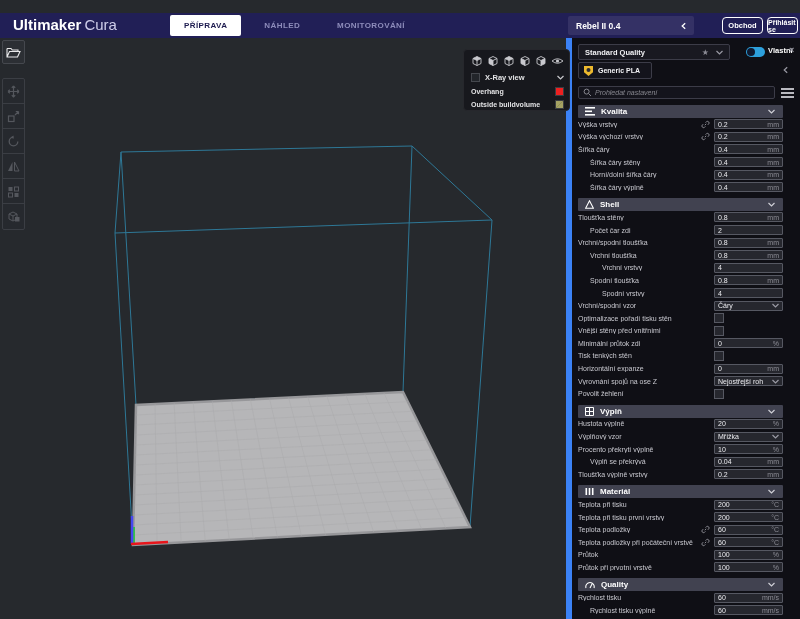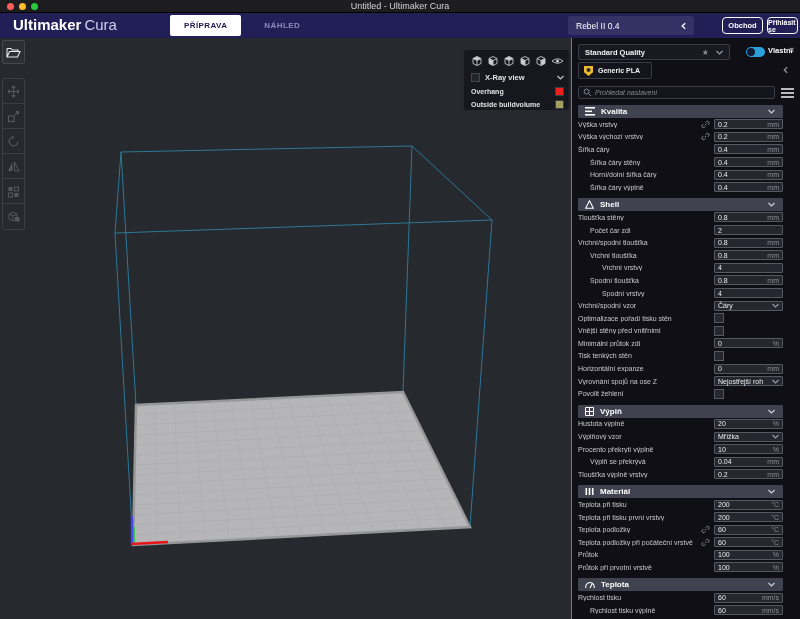--- a/index.html
+++ b/index.html
@@ -13,26 +13,26 @@
   #win-title{position:absolute;left:0;right:0;top:1px;text-align:center;font-size:9px;color:#d2d2d4;}
 
   
   #header{position:absolute;left:0;top:13px;width:800px;height:25px;background:#211f56;}
   #logo{position:absolute;left:13px;top:3px;font-size:15px;color:#fff;white-space:nowrap;}
   #logo b{font-weight:700;text-align:right;} #logo span{font-weight:300;color:#cfceea;margin-left:3px;text-align:center;}
   #stage-tabs{position:absolute;left:170px;top:2px;height:21px;display:flex;gap:9px;}
   .stage-tab{height:21px;display:flex;align-items:center;padding:0 14px;font-size:8px;font-weight:700;letter-spacing:.4px;color:#8e8dbb;border-radius:2px;}
   .stage-tab.active{background:#fff;color:#1c1a4e;}
   #printer-sel{position:absolute;left:568px;top:3px;width:126px;height:19px;background:#343165;border-radius:2px;display:flex;align-items:center;}
-  #printer-sel .pname{font-size:8.5px;font-weight:400;color:#fff;padding-left:8px;flex:1;}
+  #printer-sel .pname{font-size:8.5px;font-weight:700;color:#fff;padding-left:8px;flex:1;}
   .hbtn{position:absolute;top:4px;height:17px;border:1px solid #fff;border-radius:4px;color:#fff;font-size:7.5px;font-weight:600;display:flex;align-items:center;justify-content:center;}
   #btn-market{left:722px;width:41px;} #btn-signin{left:767px;width:31px;font-size:7px;}
 
   
-  #viewport{position:absolute;left:0;top:38px;width:572px;height:581px;background:#26292d;border-right:1px solid #3b82f6;}
+  #viewport{position:absolute;left:0;top:38px;width:572px;height:581px;background:#26292d;border-right:6px solid #3b82f6;}
   #scene{position:absolute;left:0;top:0;}
 
   
   #open-btn{position:absolute;left:2px;top:2px;width:23px;height:24px;background:#2c2f34;border:1px solid #45484e;border-radius:2px;display:flex;align-items:center;justify-content:center;}
   #tools{position:absolute;left:2px;top:40px;width:23px;border:1px solid #3b3e44;border-radius:2px;background:#26292e;}
   .tool{width:100%;height:25px;display:flex;align-items:center;justify-content:center;border-bottom:1px solid #3b3e44;}
   .tool:last-child{border-bottom:none;}
 
   
   #view-panel{position:absolute;left:463px;top:11px;width:107px;height:62px;background:#17181d;border:1px solid #26272c;border-radius:4px;}
@@ -77,34 +77,29 @@
   .sfield .val{font-size:7px;color:#ececf0;padding-left:3px;flex:1;white-space:nowrap;}
   .sfield .unit{font-size:7px;color:#8d8d96;padding-right:3px;}
   .sfield .fchev{margin-right:2px;display:flex;}
   .cbxwrap{width:69px;display:flex;}
   .cbx{width:10px;height:10px;background:#26272e;border:1px solid #565862;}
 </style>
 </head>
 <body>
 <div id="app">
 
-  <div id="titlebar">
-    <span class="tl r"></span>
-    <span class="tl y"></span>
-    <span class="tl g"></span>
-    <div id="win-title">Untitled - Ultimaker Cura</div>
-  </div>
 
   <div id="header">
     <div id="logo">
       <b>Ultimaker</b><span>Cura</span>
     </div>
     <div id="stage-tabs">
         <div class="stage-tab active">PŘÍPRAVA</div>
         <div class="stage-tab">NÁHLED</div>
+        <div class="stage-tab">MONITOROVÁNÍ</div>
       </div>
     <div id="printer-sel">
       <span class="pname">Rebel II 0.4</span>
       <svg width="8" height="8" viewBox="0 0 8 8" style="margin-right:6px">
           <polyline points="5.2,1.2 2.2,4 5.2,6.8" fill="none" stroke="#fff" stroke-width="1.3"></polyline>
         </svg>
     </div>
     <div class="hbtn" id="btn-market">Obchod</div>
     <div class="hbtn" id="btn-signin">Přihlásit se</div>
   </div>
@@ -609,21 +604,21 @@
             <span class="unit">%</span>
           </span>
         </div>
         <div class="scat">
           <span class="cicon">
             <svg width="10" height="9" viewBox="0 0 10 9">
               <path d="M1 8 A4.2 4.2 0 1 1 9 8" fill="none" stroke="#fff" stroke-width="1.1"></path>
               <line x1="5" y1="8" x2="7.2" y2="3.8" stroke="#fff" stroke-width="1.1"></line>
             </svg>
           </span>
-          <span class="cname">Teplota</span>
+          <span class="cname">Quality</span>
           <span class="cchev">
             <svg width="9" height="9" viewBox="0 0 9 9">
               <polyline points="1.5,3 4.5,6 7.5,3" fill="none" stroke="#cfcfd6" stroke-width="1.2"></polyline>
             </svg>
           </span>
         </div>
         <div class="srow">
           <span class="slabel" style="padding-left:0px">Rychlost tisku</span>
           <span class="sfield">
             <span class="val">60</span>

